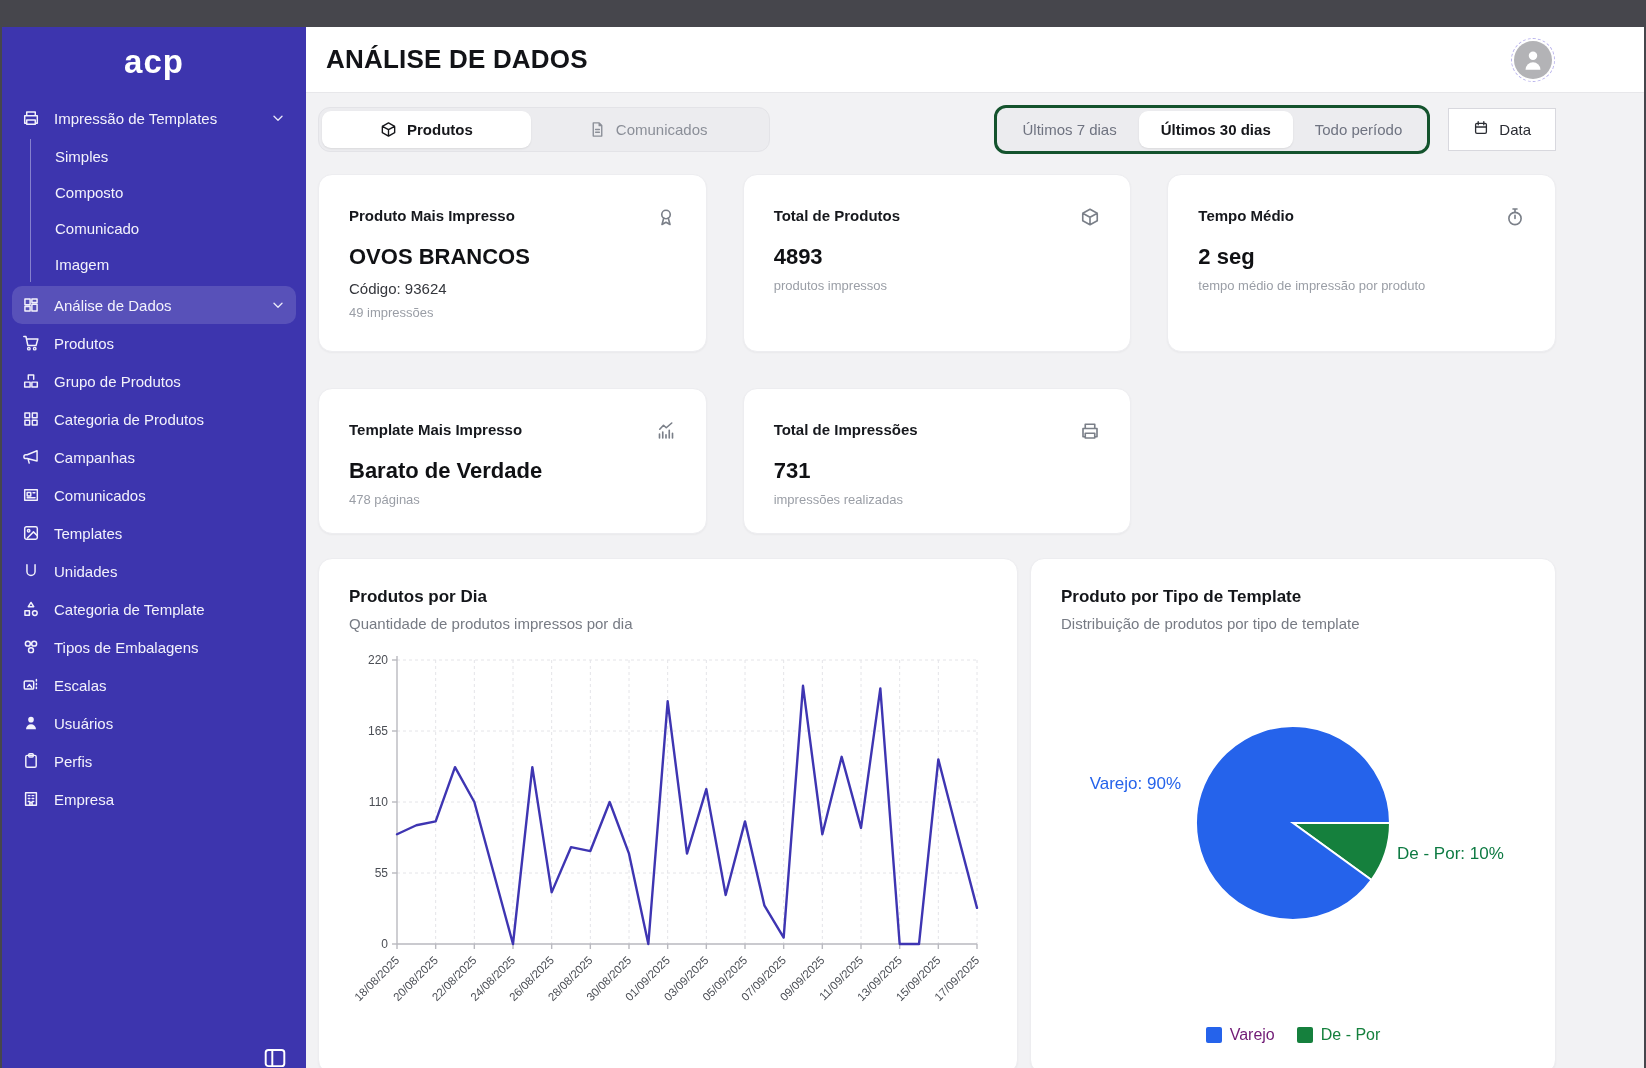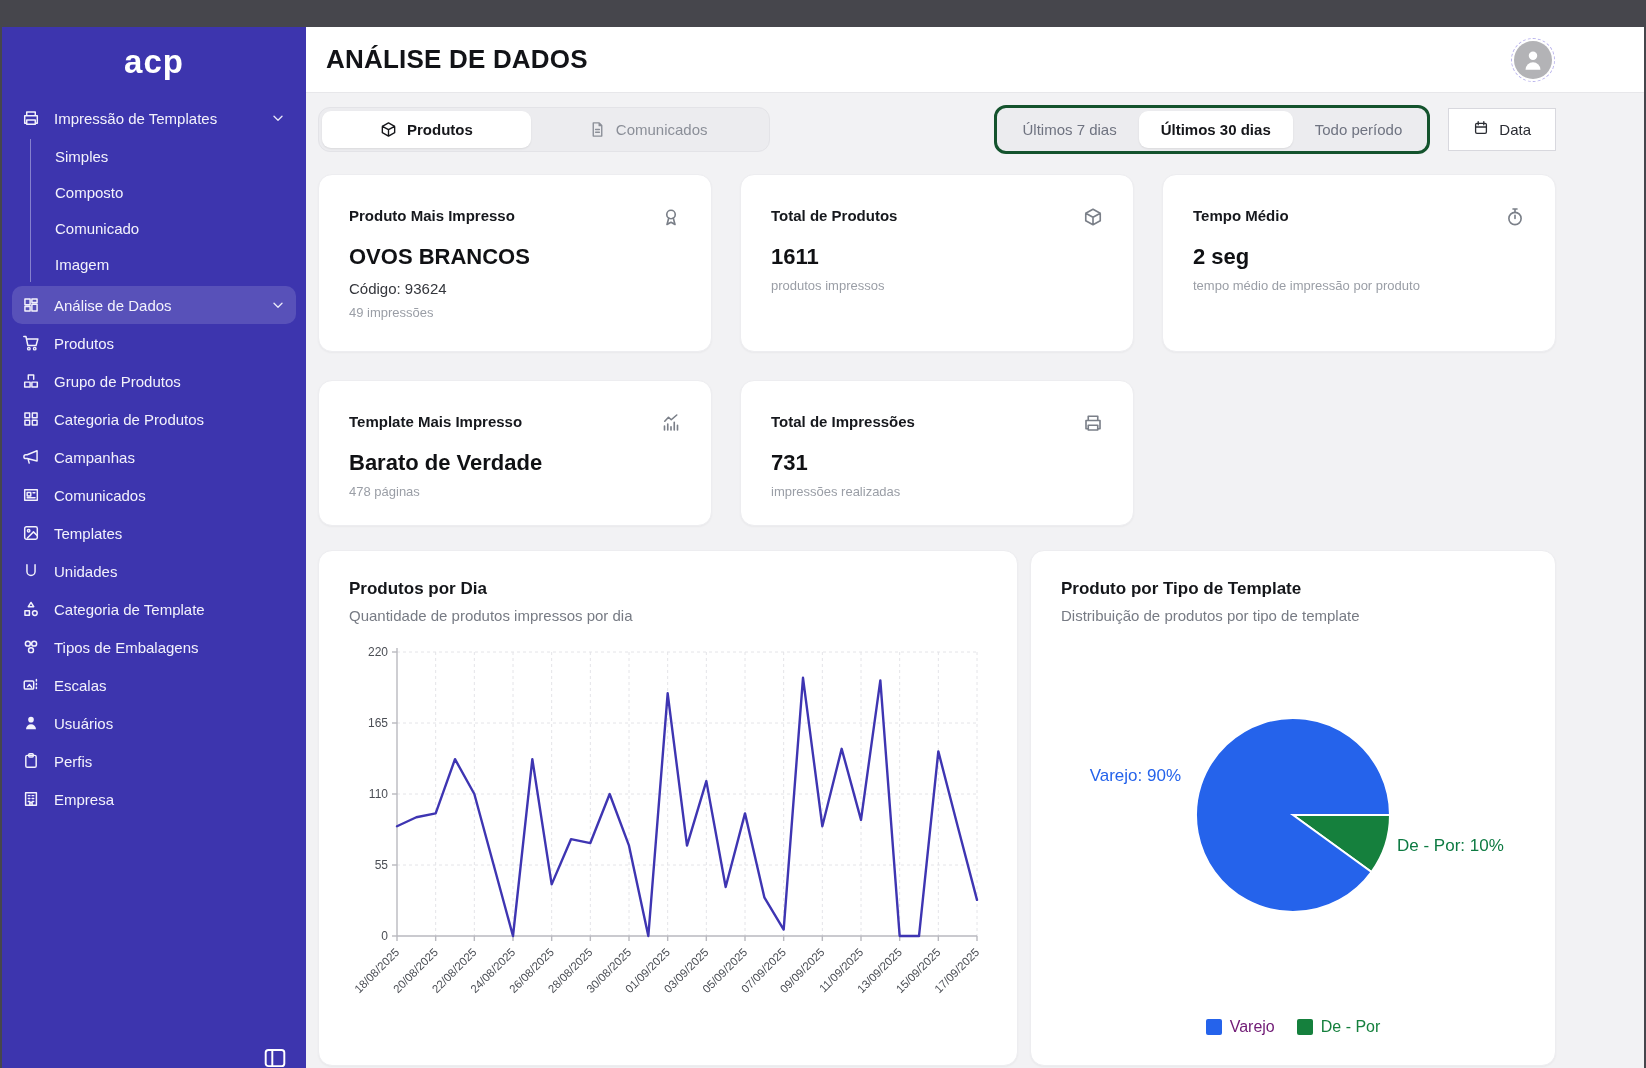--- a/index.html
+++ b/index.html
@@ -48,21 +48,21 @@
   .segmented { display:flex; background:#ececef; border:3px solid #14532d; border-radius:12px; padding:3px; }
   .segment { padding:10px 22px; border:none; background:transparent; border-radius:9px;
              font-size:15px; color:#6f7380; cursor:pointer; font-family:inherit; }
   .segment.active { background:#fff; color:#15161a; font-weight:700; box-shadow:0 1px 2px rgba(0,0,0,.08); }
   .date-btn { display:flex; align-items:center; gap:10px; padding:11px 24px; background:#fff;
               border:1px solid #d8d8de; border-radius:0; font-size:15px; color:#2a2c33;
               cursor:pointer; font-family:inherit; }
 
   
   .stats { margin-top:20px; display:grid; grid-template-columns:repeat(3,1fr);
-           grid-template-rows:178px 146px; gap:28px; }
+           grid-template-rows:178px 146px; gap:36px; }
   .card { background:#fff; border:1px solid #ededf0; border-radius:14px;
           box-shadow:0 1px 2px rgba(17,17,26,.04); }
   .stat-card { padding:32px 30px 0 30px; }
   .stat-head { display:flex; justify-content:space-between; align-items:flex-start; color:#16181d; }
   .stat-title { font-size:15px; font-weight:600; }
   .stat-head .ic { color:#7a7f88; }
   .stat-value { font-size:22px; font-weight:800; color:#101114; margin-top:13px; }
   .stat-sub { font-size:15px; color:#34363c; margin-top:10px; }
   .stat-note { font-size:13px; color:#9a9ea6; margin-top:8px; }
 
@@ -300,21 +300,21 @@
               <div class="stat-sub">Código: 93624</div>
               <div class="stat-note">49 impressões</div>
             </section>
             <section class="card stat-card">
               <div class="stat-head">
                 <span class="stat-title">Total de Produtos</span>
                 <span class="ic"><svg viewBox="0 0 16 16" width="20" height="20" fill="none" stroke="currentColor" stroke-width="1.3" stroke-linecap="round" stroke-linejoin="round">
                     <path d="M8 1.8 13.8 5v6L8 14.2 2.2 11V5zM2.2 5 8 8.2 13.8 5M8 8.2v6"></path>
                   </svg></span>
               </div>
-              <div class="stat-value">1611</div>
+              <div class="stat-value">4893</div>
               <div class="stat-note">produtos impressos</div>
             </section>
             <section class="card stat-card">
               <div class="stat-head">
                 <span class="stat-title">Tempo Médio</span>
                 <span class="ic"><svg viewBox="0 0 16 16" width="20" height="20" fill="none" stroke="currentColor" stroke-width="1.3" stroke-linecap="round" stroke-linejoin="round">
                     <circle cx="8" cy="9.2" r="4.9"></circle>
                     <path d="M8 9.2V6.6M6.4 1.6h3.2M8 1.6v2.7"></path>
                   </svg></span>
               </div>

